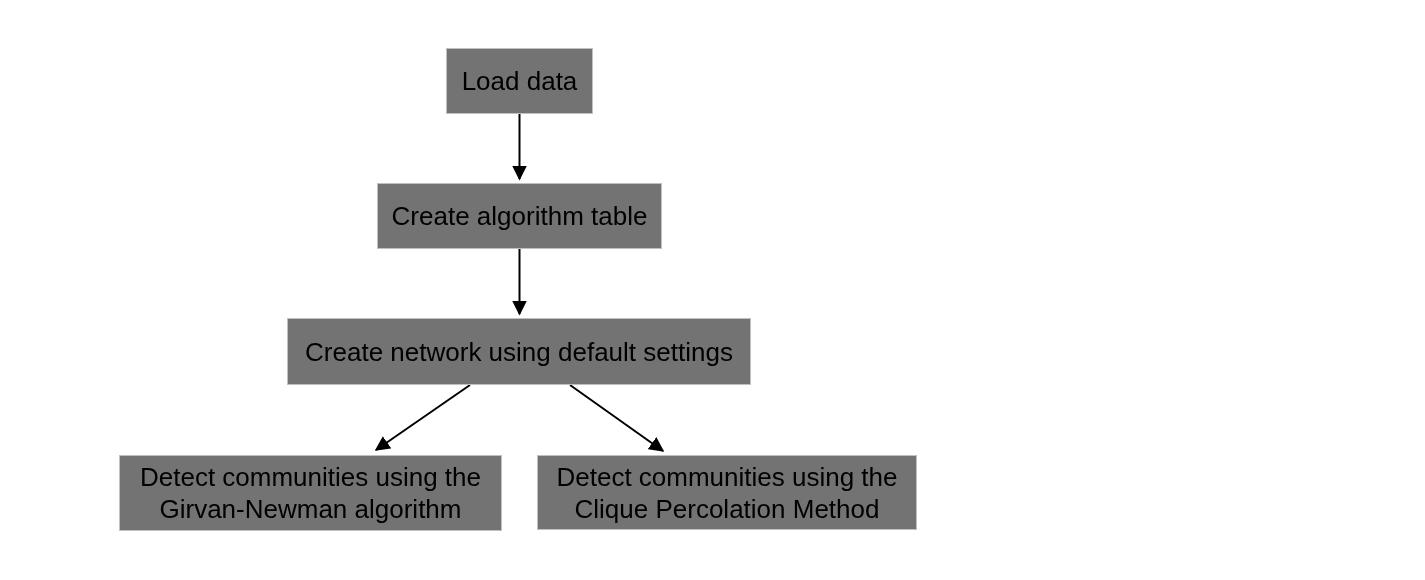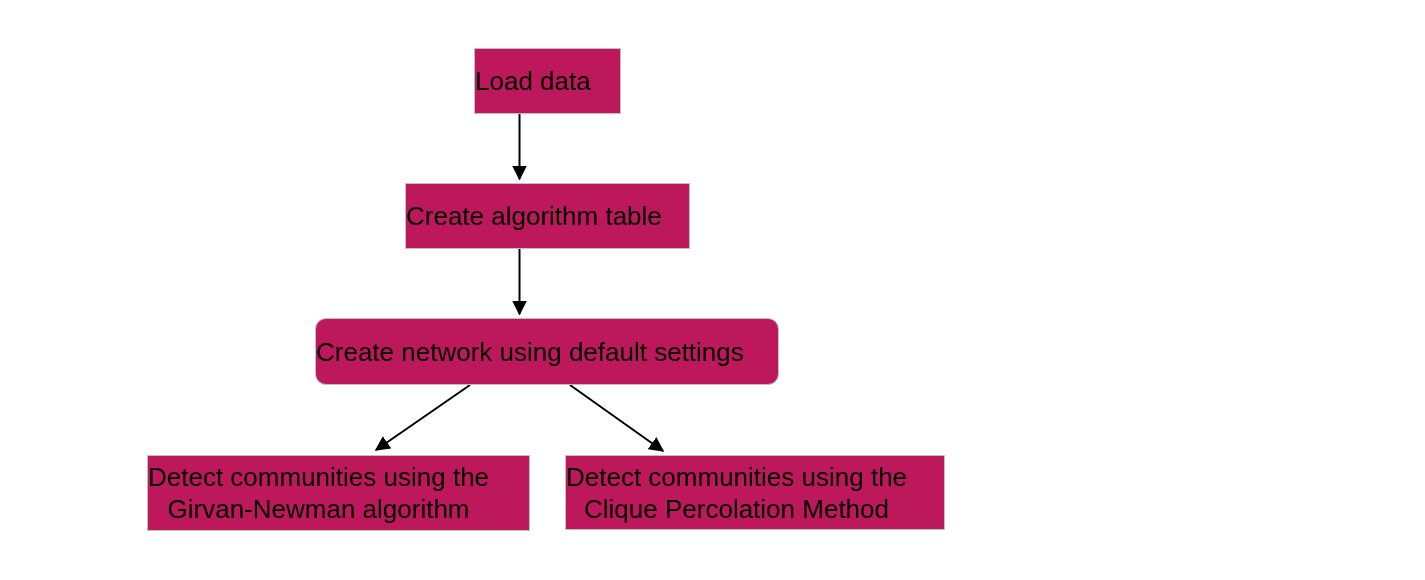--- a/index.html
+++ b/index.html
@@ -19,35 +19,34 @@
     position: absolute;
     left: 0;
     top: 0;
     width: 1425px;
     height: 580px;
     pointer-events: none;
   }
   .node {
     position: absolute;
     box-sizing: border-box;
-    background: #be185d;
+    background: #737373;
     border: 1.5px solid #c0c0c0;
     color: #000000;
     font-size: 26px;
     line-height: 32px;
     display: flex;
     align-items: center;
-    justify-content: flex-start;
+    justify-content: center;
     text-align: center;
     white-space: pre-line;
-    margin-left: 28px;
   }
   .node-load        { left: 446px; top: 48px;  width: 147px; height: 66px; }
   .node-similarity  { left: 377px; top: 183px; width: 285px; height: 66px; }
-  .node-network     { left: 287px; top: 318px; width: 464px; height: 67px; border-radius: 11px; }
+  .node-network     { left: 287px; top: 318px; width: 464px; height: 67px; }
   .node-girvan      { left: 119px; top: 455px; width: 383px; height: 76px; }
   .node-clique      { left: 537px; top: 455px; width: 380px; height: 75px; }
 </style>
 </head>
 <body>
 
 <div class="canvas">
 
   <svg class="edges-layer" width="1425" height="580" viewBox="0 0 1425 580" xmlns="http://www.w3.org/2000/svg">
     <defs>

